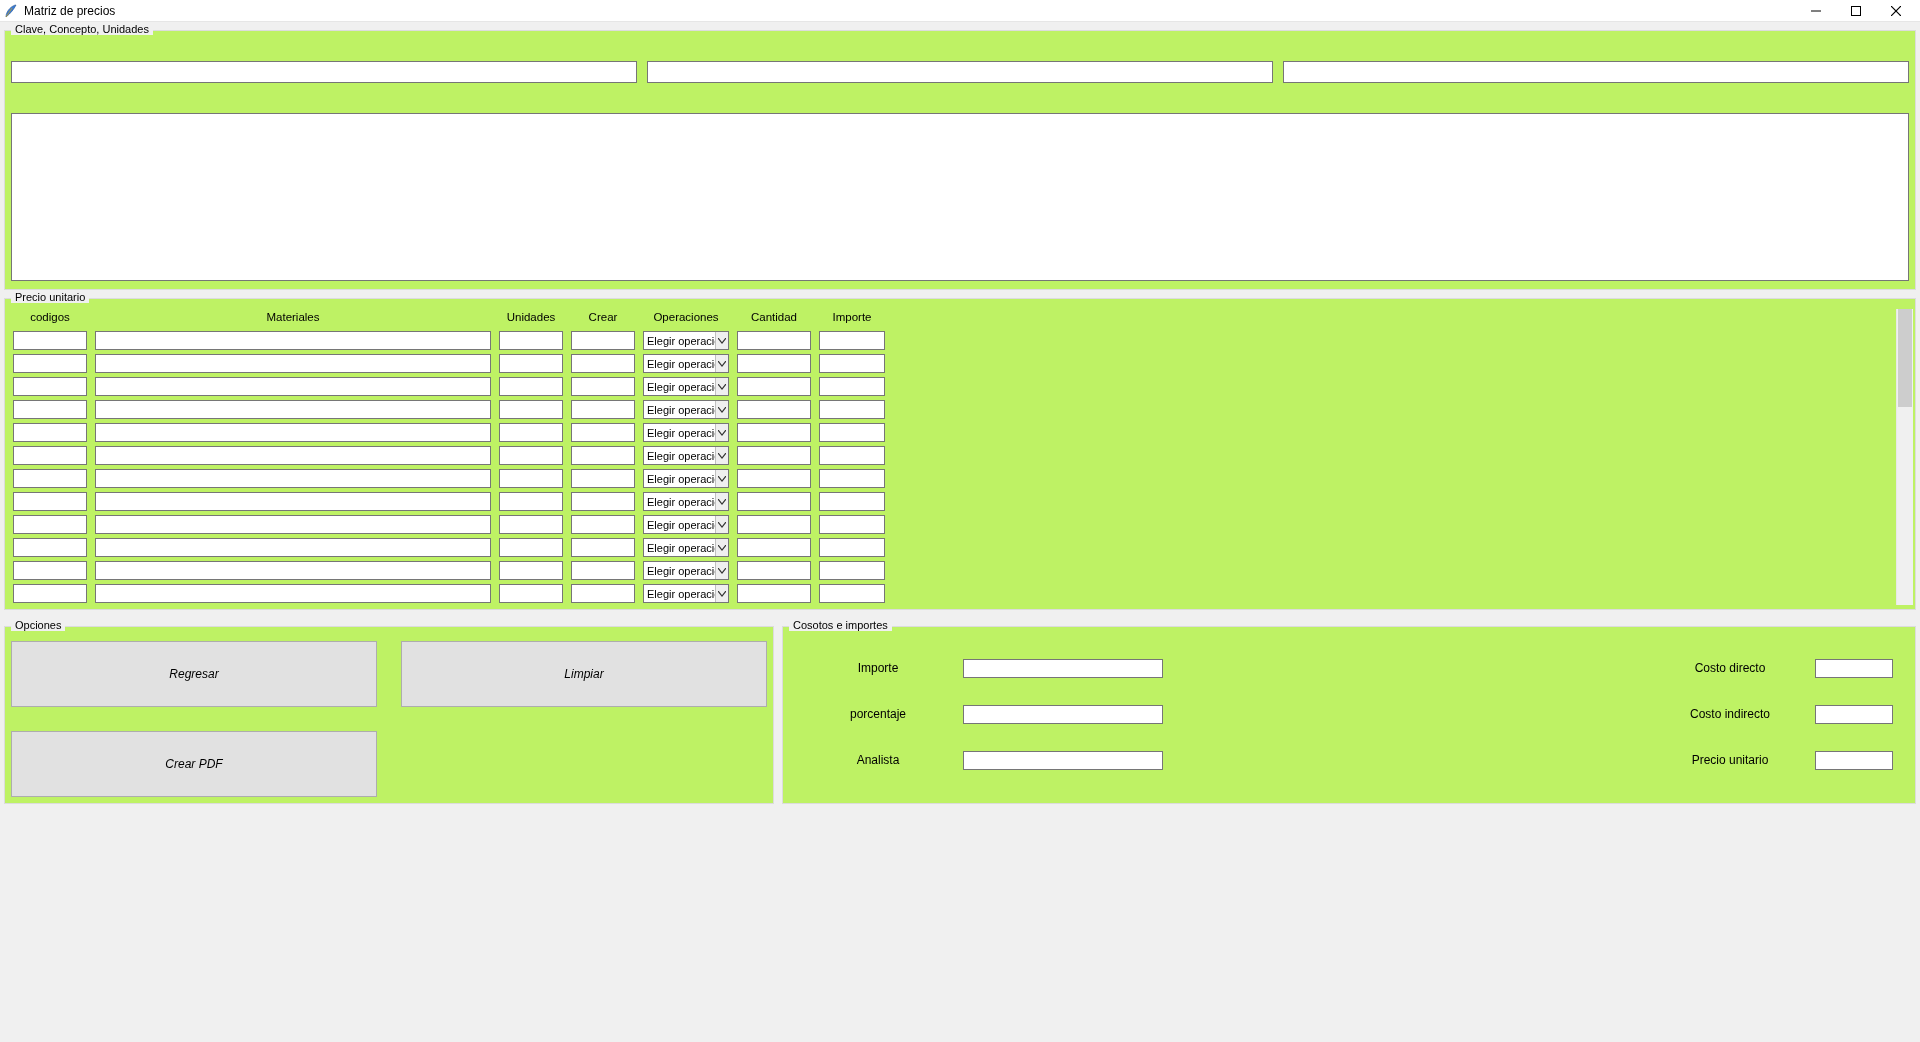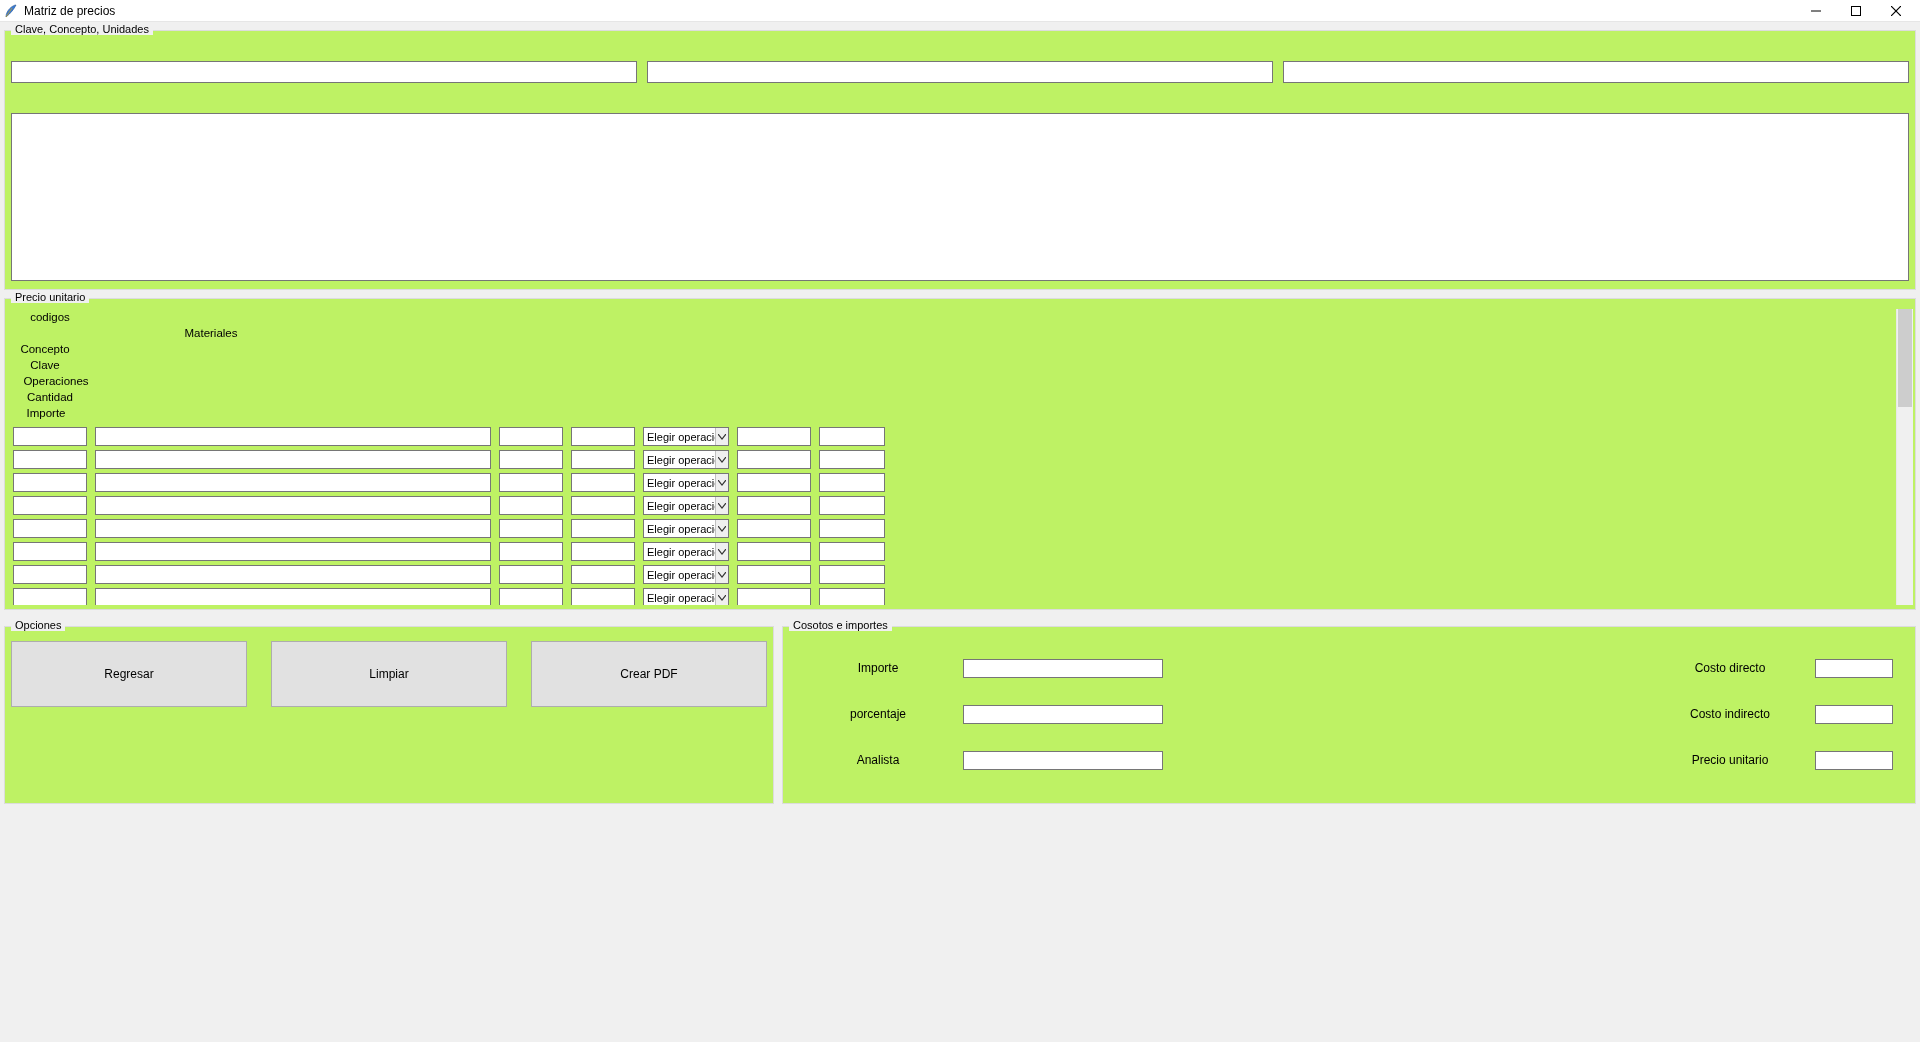--- a/index.html
+++ b/index.html
@@ -108,21 +108,20 @@
 }
 .pu-scrollbar .thumb {
   position: absolute;
   left: 1px; right: 1px;
   top: 0; height: 33%;
   background: #cdcdcd;
 }
 .pu-header {
   display: flex;
   padding: 0 0 4px 0;
-  flex-direction: column;
 }
 .pu-header .hcell {
   text-align: center;
   font-size: 11.5px;
   padding: 2px 0;
 }
 .pu-rows { }
 .pu-row {
   display: flex;
   padding: 2px 0;
@@ -177,23 +176,24 @@
 }
 .grp-opts {
   flex: 0 0 770px;
   height: 100%;
   padding-left: 24px;
 }
 .opts-grid {
   position: absolute;
   top: 14px; left: 6px; right: 6px; bottom: 6px;
   display: grid;
-  grid-template-columns: 1fr 1fr 1fr;
+  grid-template-columns: 1fr 1fr;
   grid-template-rows: 1fr 1fr;
   gap: 24px;
+  font-style: italic;
 }
 .opts-grid button {
   background: #e1e1e1;
   border: 1px solid #adadad;
   font: inherit;
   font-size: 12px;
   cursor: default;
 }
 
 .grp-cost {
@@ -269,22 +269,22 @@
   </div>
 
   <div class="group grp-pu">
     <span class="legend">Precio unitario</span>
 
     <div class="pu-viewport">
 
       <div class="pu-header">
         <div class="hcell w-cod">codigos</div>
         <div class="hcell w-mat">Materiales</div>
-        <div class="hcell w-uni">Concepto</div>
-        <div class="hcell w-cos">Clave</div>
+        <div class="hcell w-uni">Unidades</div>
+        <div class="hcell w-cos">Crear</div>
         <div class="hcell w-ope">Operaciones</div>
         <div class="hcell w-can">Cantidad</div>
         <div class="hcell w-imp">Importe</div>
       </div>
       <div class="pu-rows" id="pu-rows">
           <div class="pu-row">
             <div class="cell w-cod"><input type="text" value="" style=""></div>
             <div class="cell w-mat"><input type="text" value="" style=""></div>
             <div class="cell w-uni"><input type="text" value="" style=""></div>
             <div class="cell w-cos"><input type="text" value="" style=""></div>

